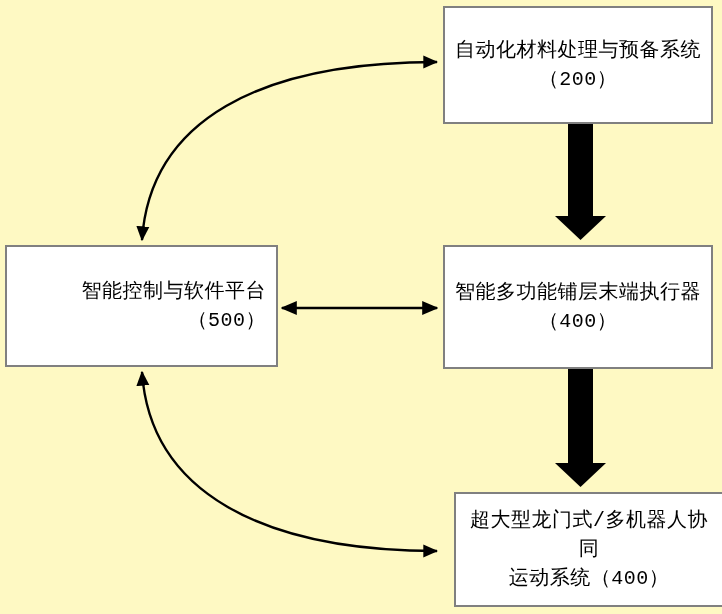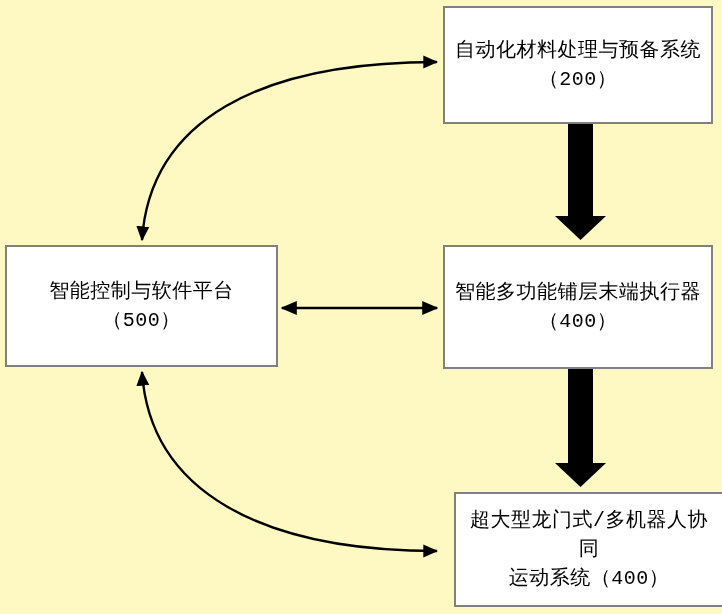--- a/index.html
+++ b/index.html
@@ -30,21 +30,21 @@
     letter-spacing: 0.5px;
     padding: 2px 10px;
   }
   .node-label {
     display: block;
     white-space: pre-line;
   }
   #box-200 { left: 443px; top: 6px;   width: 270px; height: 118px; }
   #box-300 { left: 443px; top: 245px; width: 270px; height: 124px; }
   #box-400 { left: 454px; top: 492px; width: 270px; height: 115px; justify-content: center; }
-  #box-500 { left: 5px;   top: 245px; width: 273px; height: 122px; }
+  #box-500 { left: 5px;   top: 245px; width: 273px; height: 122px; text-align: right; }
 
   .edge-layer {
     position: absolute;
     left: 0;
     top: 0;
     width: 722px;
     height: 614px;
     pointer-events: none;
   }
 </style>

